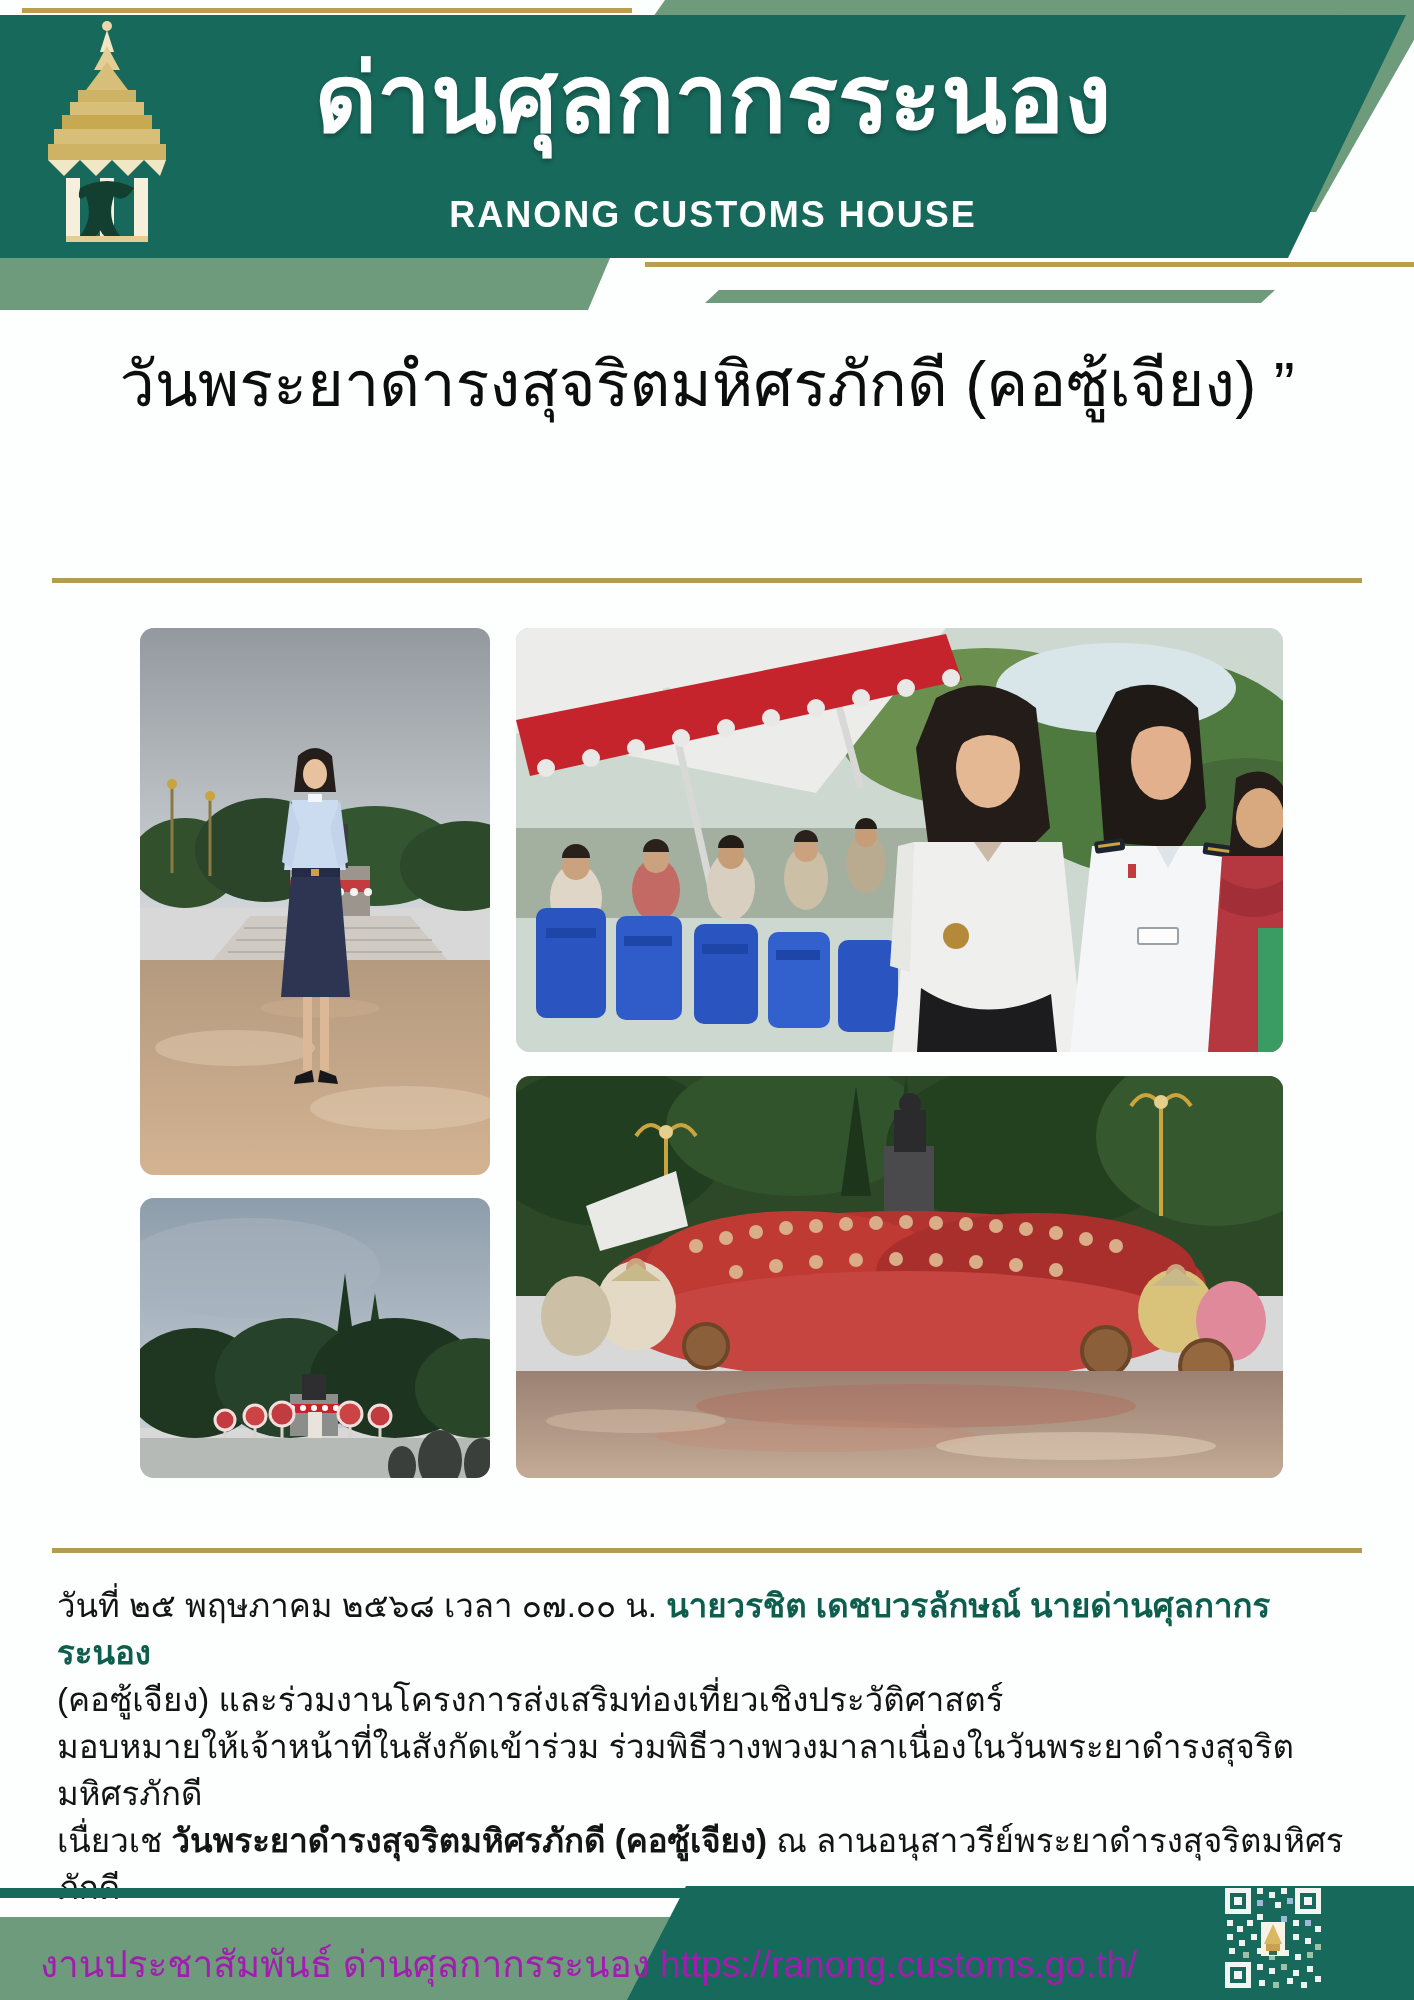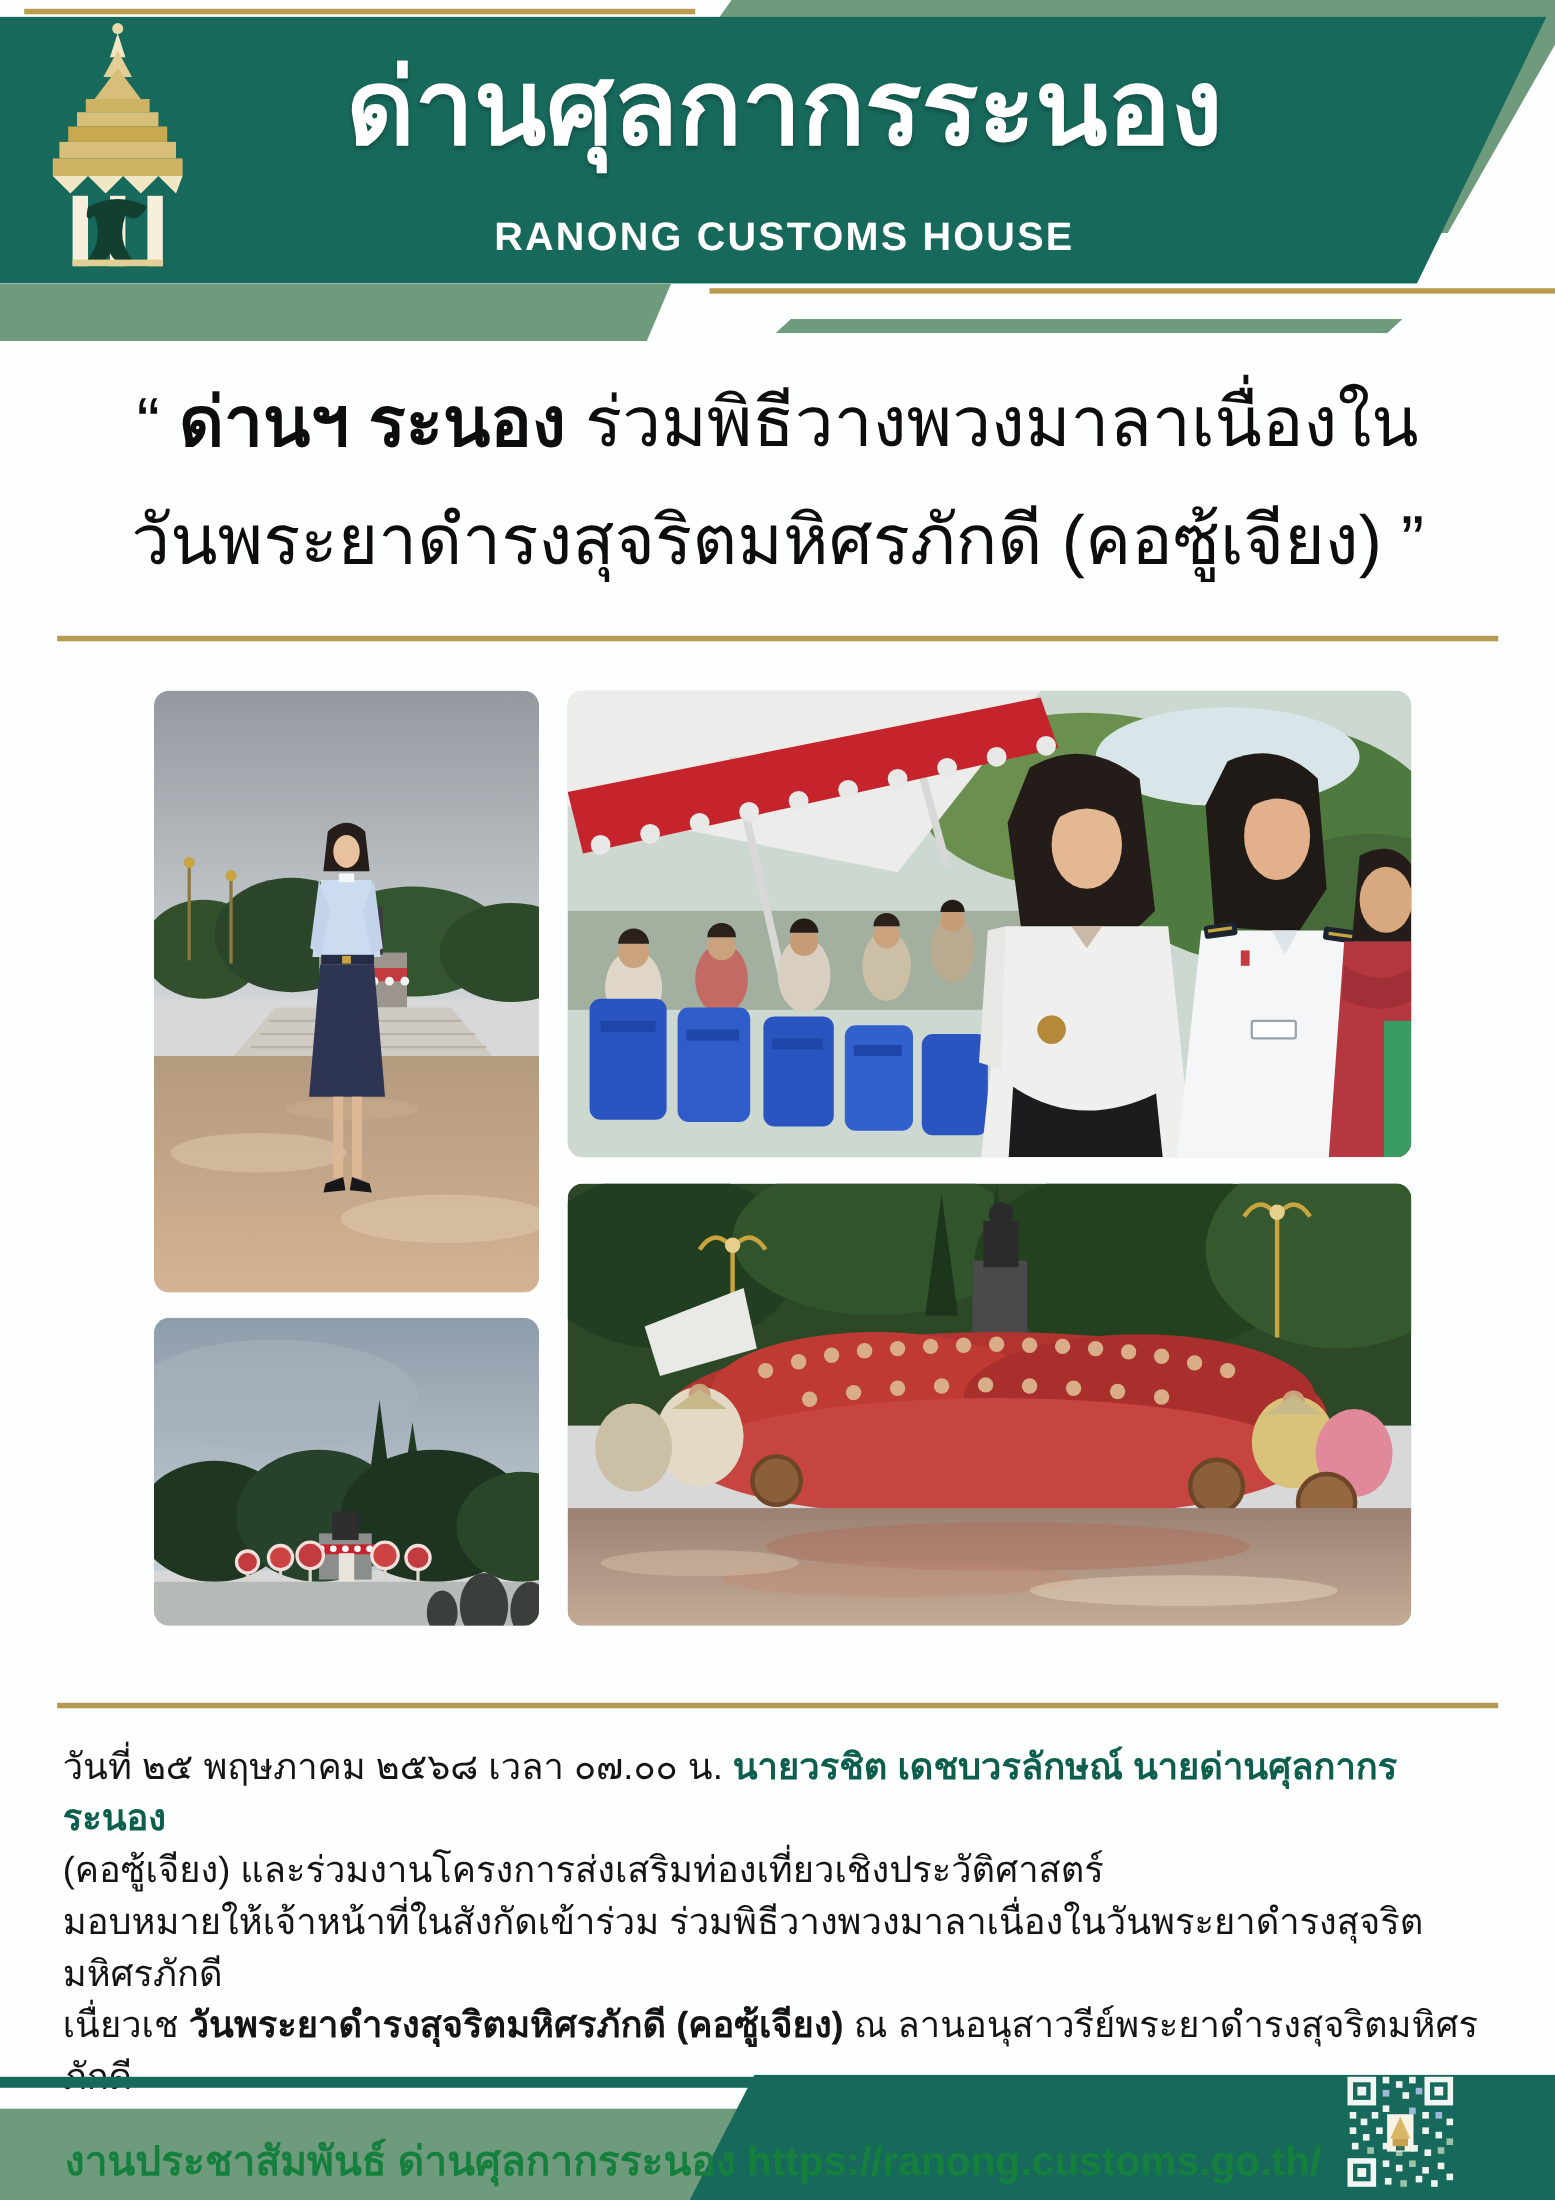--- a/index.html
+++ b/index.html
@@ -46,22 +46,22 @@
   .bodytext{left:57px;top:1582px;width:1300px;text-align:left;color:#141414;
             font-size:33px;line-height:47px;font-weight:500;}
   .bodytext .hl{color:#0e5e4e;font-weight:800;}
   .bodytext b{font-weight:800;}
 
   
   .foot-thin{left:0;top:1888px;width:700px;height:10px;background:#17695b;}
   .foot-sage{left:0;top:1917px;width:700px;height:83px;background:#6f9b7d;}
   .foot-poly{left:0;top:1886px;width:1414px;height:114px;background:#17695b;
             clip-path:polygon(686px 0,1414px 0,1414px 114px,627px 114px);}
-  .foot-text{left:40px;top:1934px;width:1180px;text-align:center;color:#15803d;
-            font-size:37px;font-weight:700;white-space:nowrap;}
+  .foot-text{left:40px;top:1934px;width:1180px;text-align:left;color:#a21caf;
+            font-size:37px;font-weight:400;white-space:nowrap;}
   .qr{left:1223px;top:1884px;width:100px;height:108px;}
 </style>
 </head>
 <body>
 
 <div class="canvas">
 
   <div class="abs top-gold"></div>
   <div class="abs top-sage"></div>
   <div class="abs sage-sliver"></div>
@@ -97,21 +97,20 @@
   <div class="abs banner-text">
     <div class="banner-title">ด่านศุลกากรระนอง</div>
     <div class="banner-sub">RANONG CUSTOMS HOUSE</div>
   </div>
 
   <div class="abs sage-strip-left"></div>
   <div class="abs gold-line-right"></div>
   <div class="abs sage-line-right"></div>
 
   <div class="abs headline">
-    <div><span>“ </span><b>ด่านฯ ระนอง</b><span> ร่วมพิธีวางพวงมาลาเนื่องใน</span></div>
     <div><span>วันพระยาดำรงสุจริตมหิศรภักดี (คอซู้เจียง) </span><span>”</span></div>
   </div>
 
   <div class="abs divider div1"></div>
 
   <div class="abs photo p1">
     <svg viewBox="0 0 350 547" preserveAspectRatio="none">
       <defs>
         <linearGradient id="p1sky" x1="0" y1="0" x2="0" y2="1">
           <stop offset="0" stop-color="#93999e"></stop>

